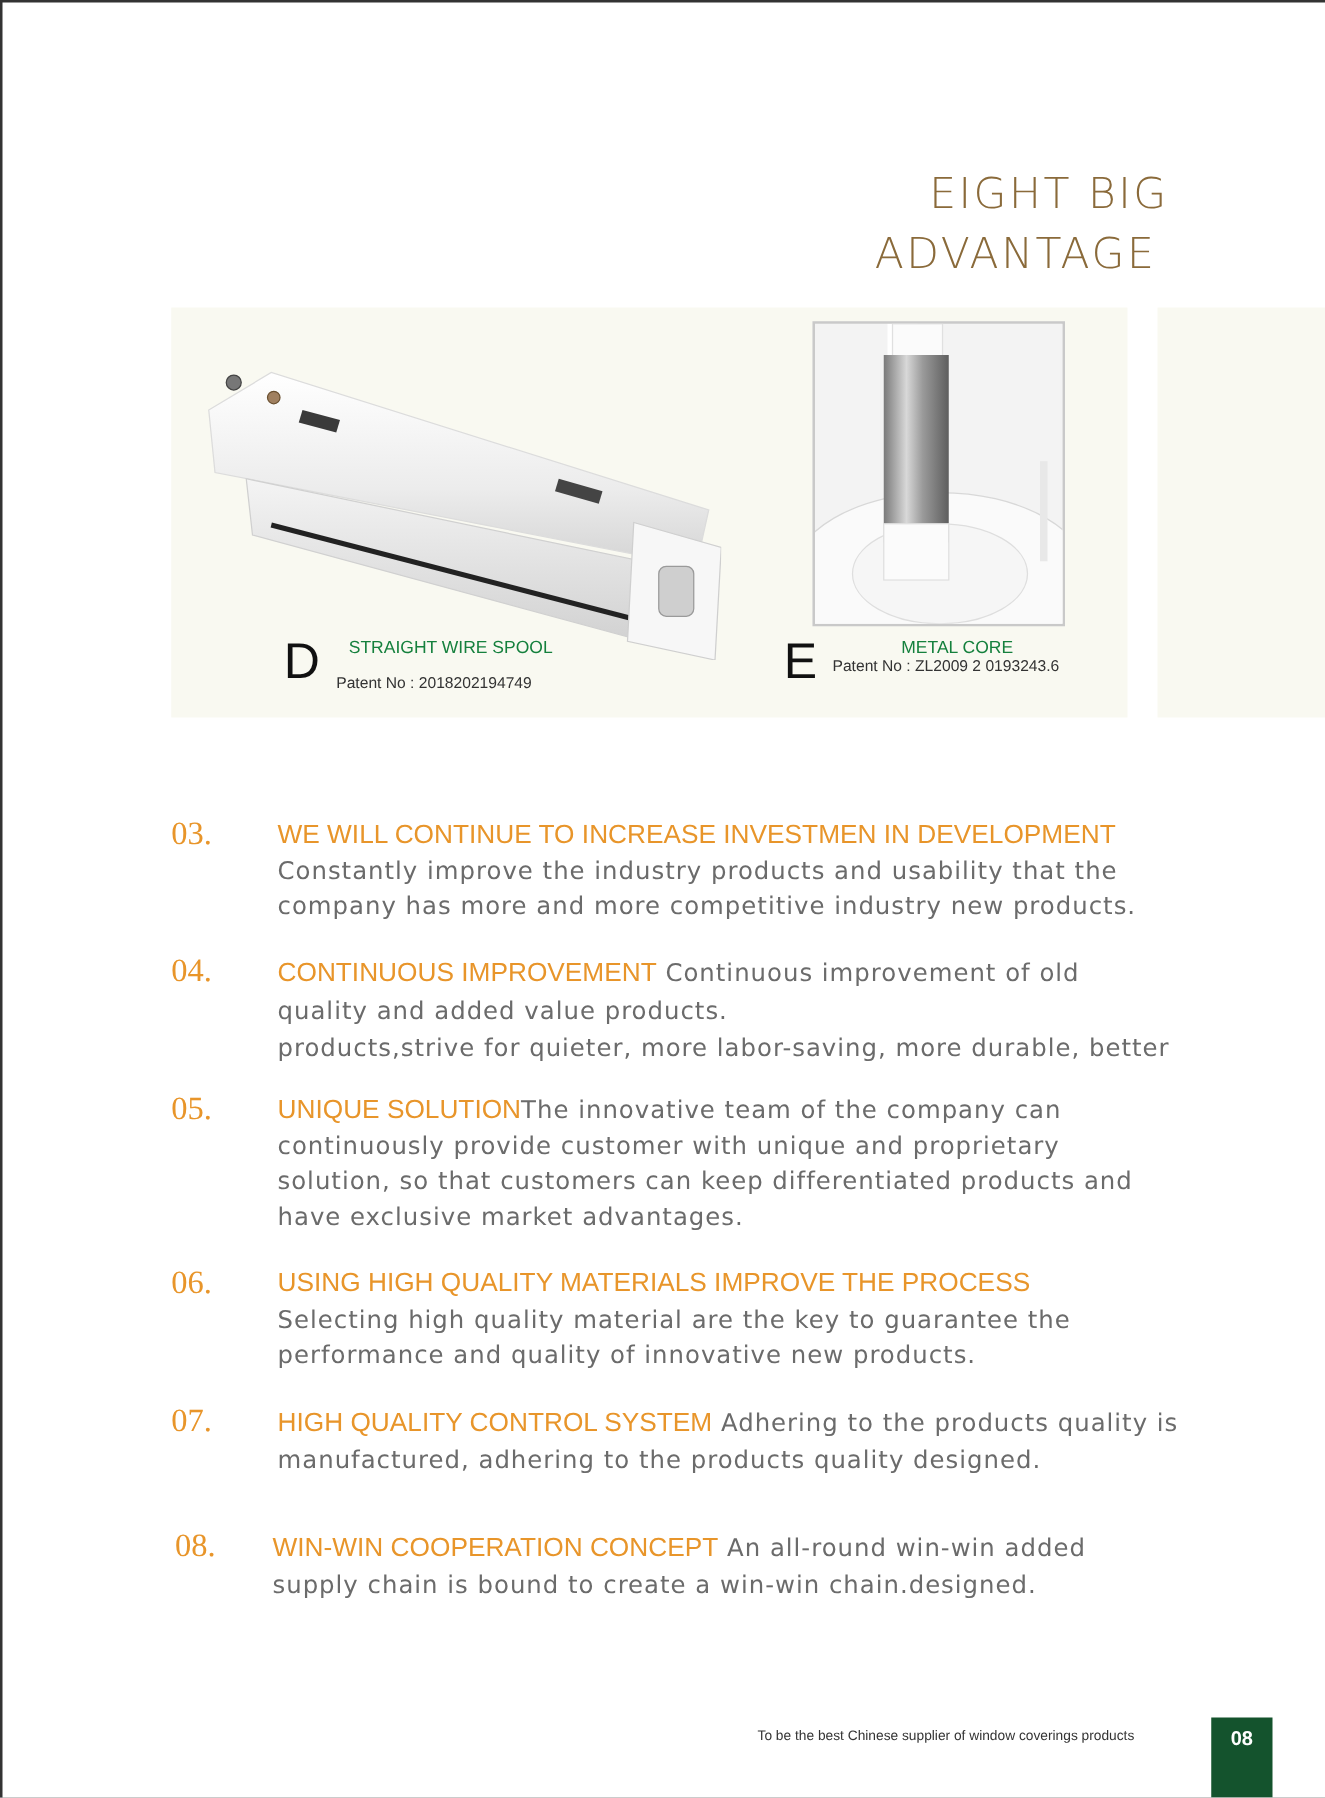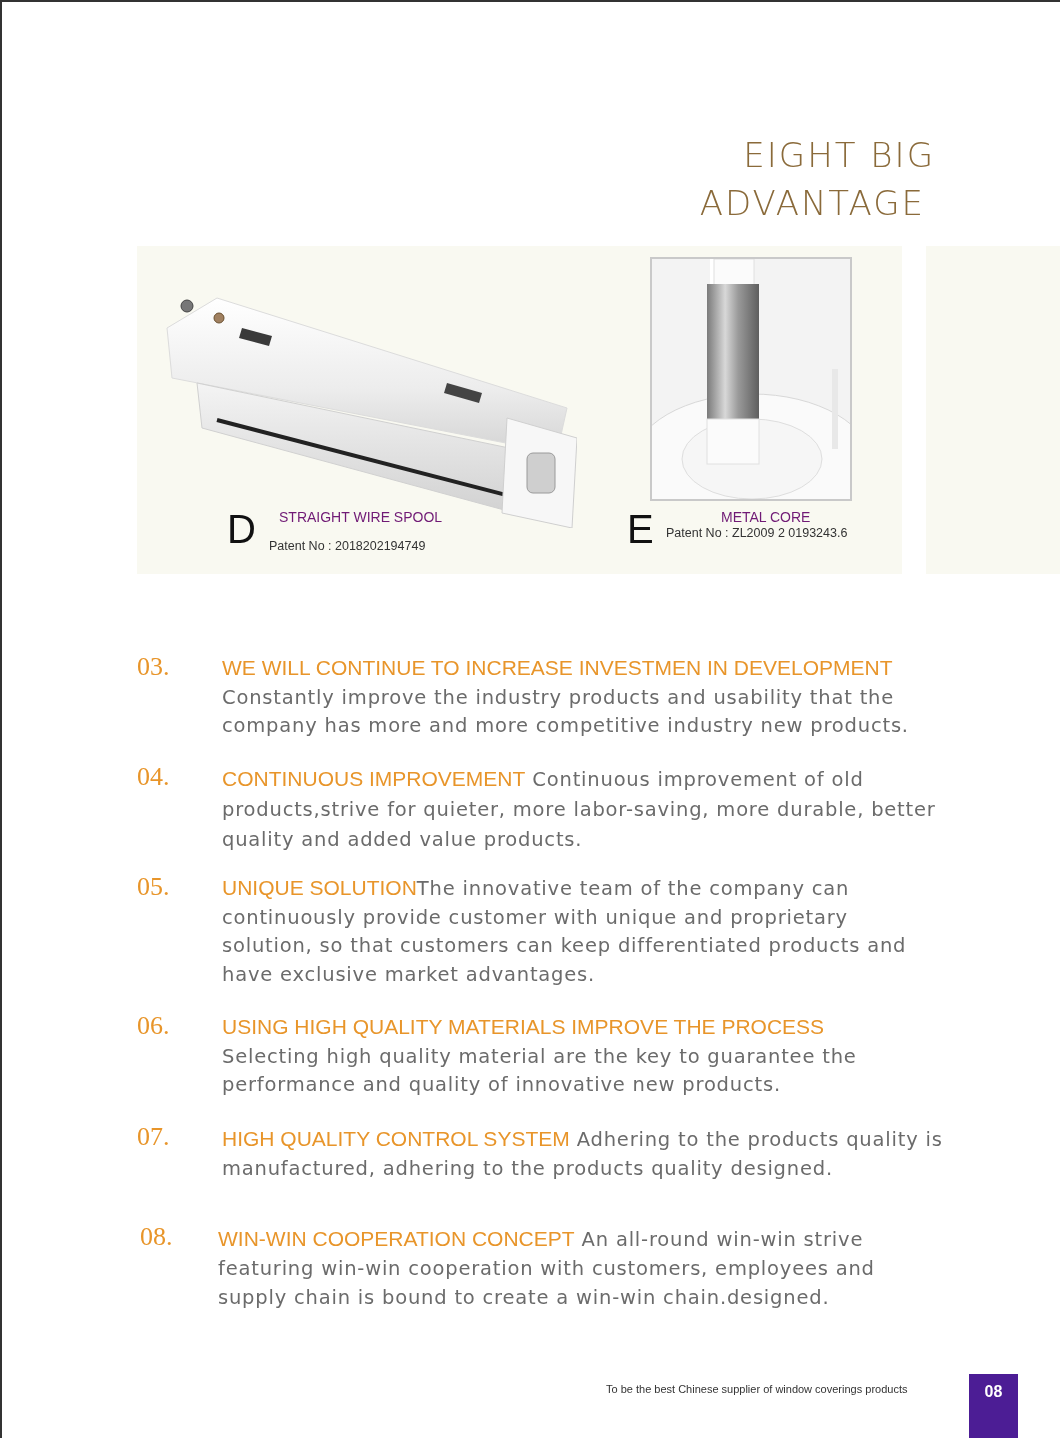--- a/index.html
+++ b/index.html
@@ -40,21 +40,21 @@
       border: 2px solid #c9c9c9; background: #f2f2f2; overflow: hidden;
     }
     .caption {
       position: absolute; color: #222;
     }
     .caption .letter {
       position: absolute; font-size: 40px; line-height: 40px; color: #111;
       font-family: "Liberation Sans", sans-serif;
     }
     .caption .name {
-      position: absolute; font-size: 14px; white-space: nowrap; color: #701a75;
+      position: absolute; font-size: 14px; white-space: nowrap; color: #15803d;
     }
     .caption .patent {
       position: absolute; font-size: 12.5px; white-space: nowrap; color: #333;
     }
     .cap-d { left: 90px; top: 263px; }
     .cap-d .letter { left: 0; top: 0; }
     .cap-d .name { left: 52px; top: 0; }
     .cap-d .patent { left: 42px; top: 30px; }
     .cap-e { left: 490px; top: 263px; }
     .cap-e .letter { left: 0; top: 0; }
@@ -90,21 +90,21 @@
     #it08 { top: 1222px; }
     #it08 .body { left: 47px; line-height: 29px; }
     #it08 .num { left: 3px; }
 
     .footer-tagline {
       position: absolute; left: 606px; top: 1383px;
       font-size: 11px; color: #333; white-space: nowrap;
     }
     .page-number {
       position: absolute; left: 969px; top: 1374px; width: 49px; height: 64px;
-      background: #4c1d95; color: #fff; text-align: center;
+      background: #14532d; color: #fff; text-align: center;
       font-size: 16px; font-weight: bold; line-height: 36px;
     }
   </style>
 </head>
 <body>
 
 <div class="page-frame"></div>
 
 <div class="title">
   <span class="l1">EIGHT BIG</span>
@@ -180,22 +180,22 @@
       <span class="line"><span class="head">WE WILL CONTINUE TO INCREASE INVESTMEN IN DEVELOPMENT</span></span>
       <span class="line">Constantly improve the industry products and usability that the</span>
       <span class="line">company has more and more competitive industry new products.</span>
     </div>
   </div>
 
   <div class="item" id="it04">
     <span class="num">04.</span>
     <div class="body">
       <span class="line"><span class="head">CONTINUOUS IMPROVEMENT</span><span> Continuous improvement of old</span></span>
+      <span class="line">quality and added value products.</span>
       <span class="line">products,strive for quieter, more labor-saving, more durable, better</span>
-      <span class="line">quality and added value products.</span>
     </div>
   </div>
 
   <div class="item" id="it05">
     <span class="num">05.</span>
     <div class="body">
       <span class="line"><span class="head"> UNIQUE SOLUTION</span><span>The innovative team of the company can</span></span>
       <span class="line">continuously provide customer with unique and proprietary</span>
       <span class="line">solution, so that customers can keep differentiated products and</span>
       <span class="line">have exclusive market advantages.</span>
@@ -215,21 +215,20 @@
     <span class="num">07.</span>
     <div class="body">
       <span class="line"><span class="head">HIGH QUALITY CONTROL SYSTEM</span><span>  Adhering to the products quality is</span></span>
       <span class="line">manufactured, adhering to the products quality designed.</span>
     </div>
   </div>
 
   <div class="item" id="it08">
     <span class="num">08.</span>
     <div class="body">
-      <span class="line"><span class="head">WIN-WIN COOPERATION CONCEPT</span><span>  An all-round win-win strive</span></span>
-      <span class="line">featuring win-win cooperation with customers, employees and</span>
+      <span class="line"><span class="head">WIN-WIN COOPERATION CONCEPT</span><span>  An all-round win-win added</span></span>
       <span class="line">supply chain is bound to create a win-win chain.designed.</span>
     </div>
   </div>
 </div>
 
 <div class="footer-tagline">To be the best Chinese supplier of window coverings products</div>
 <div class="page-number">08</div>
 
 </body></html>

